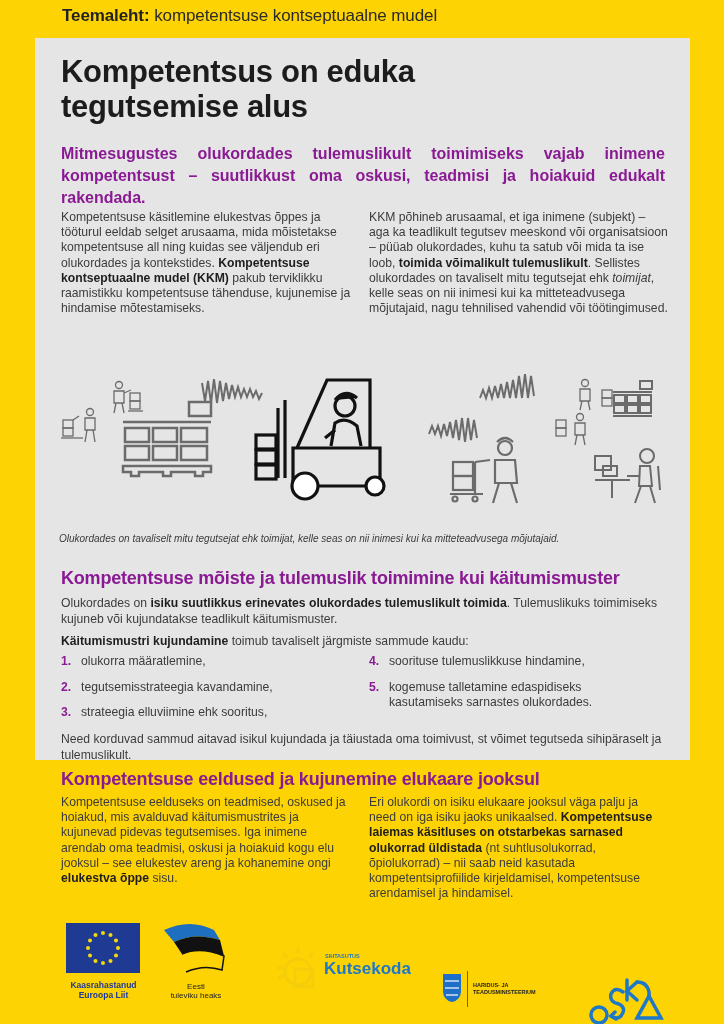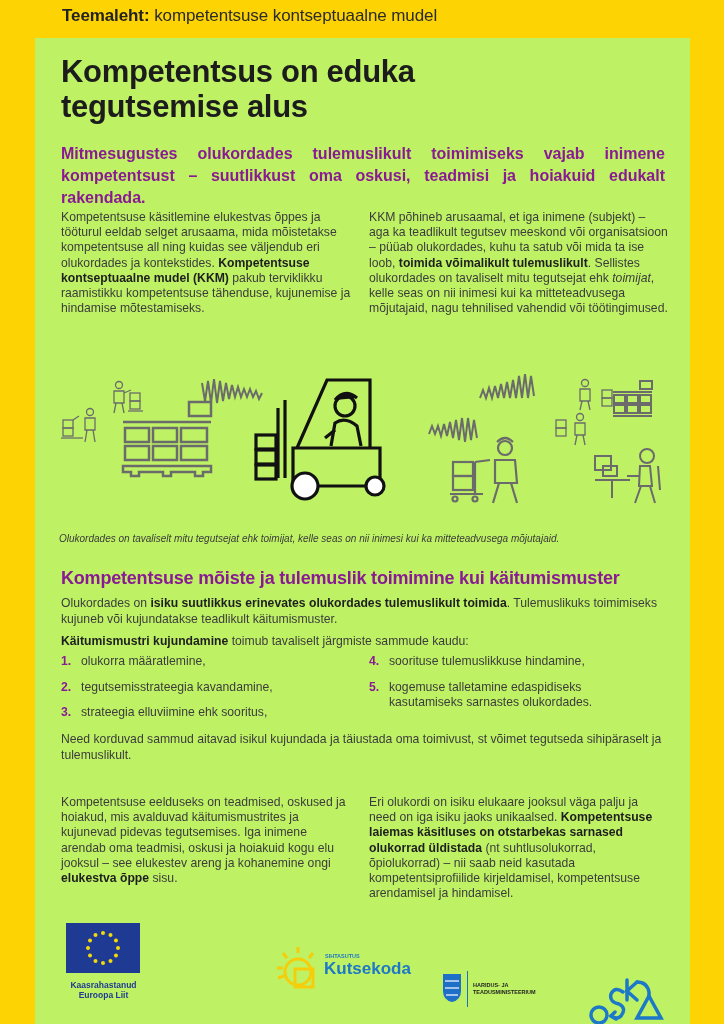--- a/index.html
+++ b/index.html
@@ -1,20 +1,20 @@
 <!DOCTYPE html>
 <html><head>
 <meta charset="utf-8">
 <style>
   html, body { margin:0; padding:0; }
   body { width:724px; height:1024px; background:#fed304; position:relative; overflow:hidden;
          font-family:"Liberation Sans", sans-serif; color:#3a3a3a; }
   .topbar { position:absolute; left:62px; top:6px; font-size:17px; color:#2b2b2b; letter-spacing:-0.1px; }
   .topbar b { font-weight:bold; color:#222; }
-  .panel { position:absolute; left:35px; top:38px; width:655px; height:986px; background:#bef264; }
+  .panel { position:absolute; left:35px; top:38px; width:655px; height:722px; background:#e5e5e5; }
   .title { position:absolute; left:26px; top:16px; font-size:31px; font-weight:bold; line-height:35px; color:#1c1c1c; letter-spacing:-0.3px; margin:0; }
   .lead { position:absolute; left:26px; top:105px; width:604px; font-size:16px; line-height:22px; font-weight:bold; color:#8a1a93; text-align:justify; margin:0; }
   .col { position:absolute; font-size:12.2px; line-height:15.2px; color:#3c3c3c; margin:0; }
   .col b { color:#1e1e1e; }
   .caption { position:absolute; left:24px; top:495px; font-size:10px; font-style:italic; color:#3a3a3a; }
   h2 { position:absolute; margin:0; font-size:18px; font-weight:bold; color:#8a1a93; letter-spacing:-0.2px; }
   .para { position:absolute; left:26px; width:610px; font-size:12.2px; line-height:15.5px; color:#3c3c3c; margin:0; }
   .para b { color:#1e1e1e; }
   .step { position:absolute; font-size:12.2px; line-height:15.2px; color:#3c3c3c; display:flex; }
   .step .n { color:#8a1a93; font-weight:bold; width:20px; flex:none; }
@@ -191,20 +191,21 @@
     <span class="n">4.</span>
     <span>soorituse tulemuslikkuse hindamine,</span>
   </div>
   <div class="step" style="left:334px; top:642px; width:260px;">
     <span class="n">5.</span>
     <span>kogemuse talletamine edaspidiseks kasutamiseks sarnastes olukordades.</span>
   </div>
 
   <p class="para" style="top:694px;">Need korduvad sammud aitavad isikul kujundada ja täiustada oma toimivust, st võimet tegutseda sihipäraselt ja tulemuslikult.</p>
 
+  <h2 style="left:26px; top:731px;">Kompetentsuse eeldused ja kujunemine elukaare jooksul</h2>
 
   <p class="col" style="left:26px; top:757px; width:290px;">
     <span>Kompetentsuse eelduseks on teadmised, oskused ja hoiakud, mis avalduvad käitumismustrites ja kujunevad pidevas tegutsemises. Iga inimene arendab oma teadmisi, oskusi ja hoiakuid kogu elu jooksul – see elukestev areng ja kohanemine ongi</span>
     <b>elukestva õppe</b>
     <span>sisu.</span>
   </p>
   <p class="col" style="left:334px; top:757px; width:290px;">
     <span>Eri olukordi on isiku elukaare jooksul väga palju ja need on iga isiku jaoks unikaalsed.</span>
     <b>Kompetentsuse laiemas käsitluses on otstarbekas sarnased olukorrad üldistada</b>
     <span>(nt suhtlusolukorrad, õpiolukorrad) – nii saab neid kasutada kompetentsiprofiilide kirjeldamisel, kompetentsuse arendamisel ja hindamisel.</span>
@@ -227,20 +228,31 @@
           <circle cx="44.5" cy="12.009618943233422" r="2"></circle>
           <circle cx="49.99038105676658" cy="17.499999999999993" r="2"></circle>
         </g>
     </svg>
     <div style="font-size:8.5px; font-weight:bold; color:#1f3a93; text-align:center; line-height:10px; margin-top:3px;">
       <span>Kaasrahastanud</span><br>
       <span>Euroopa Liit</span>
     </div>
   </div>
 
+  <div class="logo" style="left:125px; top:882px; width:72px;">
+    <svg width="72" height="58" viewBox="0 0 72 58">
+      <path d="M4 10 Q30 -2 54 10 L60 20 Q34 12 14 22 Z" fill="#1f6fc1"></path>
+      <path d="M14 22 Q34 12 60 20 L64 36 Q40 26 22 34 Z" fill="#111"></path>
+      <path d="M22 34 Q40 26 64 36 L62 50 Q44 44 26 52" fill="none" stroke="#111" stroke-width="1.5"></path>
+    </svg>
+    <div style="font-size:8px; color:#222; text-align:center; line-height:9px;">
+      <span>Eesti</span><br>
+      <span>tuleviku heaks</span>
+    </div>
+  </div>
 
   <div class="logo" style="left:240px; top:915px; width:140px; height:40px;">
     <svg width="46" height="46" viewBox="0 0 46 46" style="position:absolute; left:0; top:-8px;">
       <g stroke="#f5cd0a" stroke-width="3">
         <line x1="23" y1="2" x2="23" y2="8"></line>
           <line x1="8" y1="8" x2="12" y2="13"></line>
           <line x1="38" y1="8" x2="34" y2="13"></line>
         <line x1="2" y1="23" x2="8" y2="23"></line>
           <line x1="3" y1="33" x2="9" y2="31"></line>
       </g>

